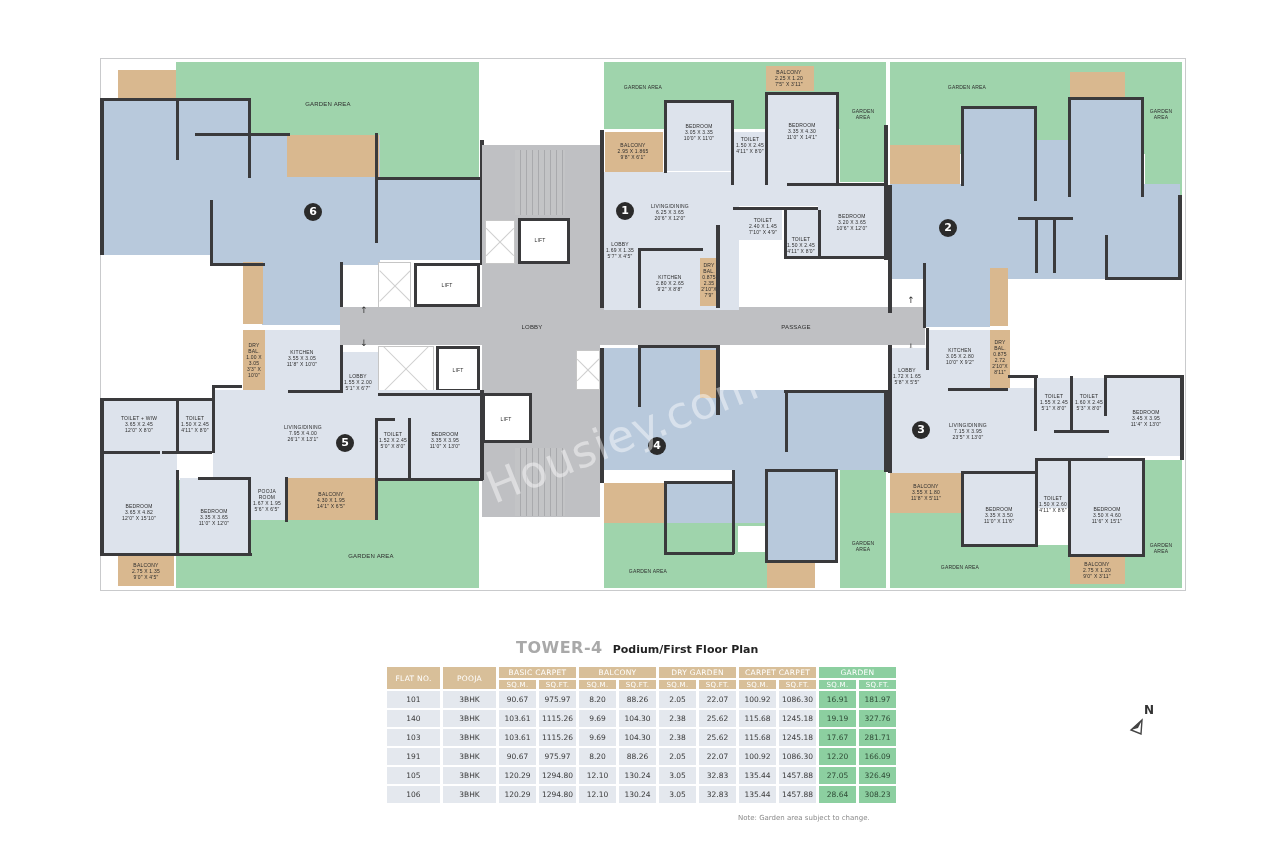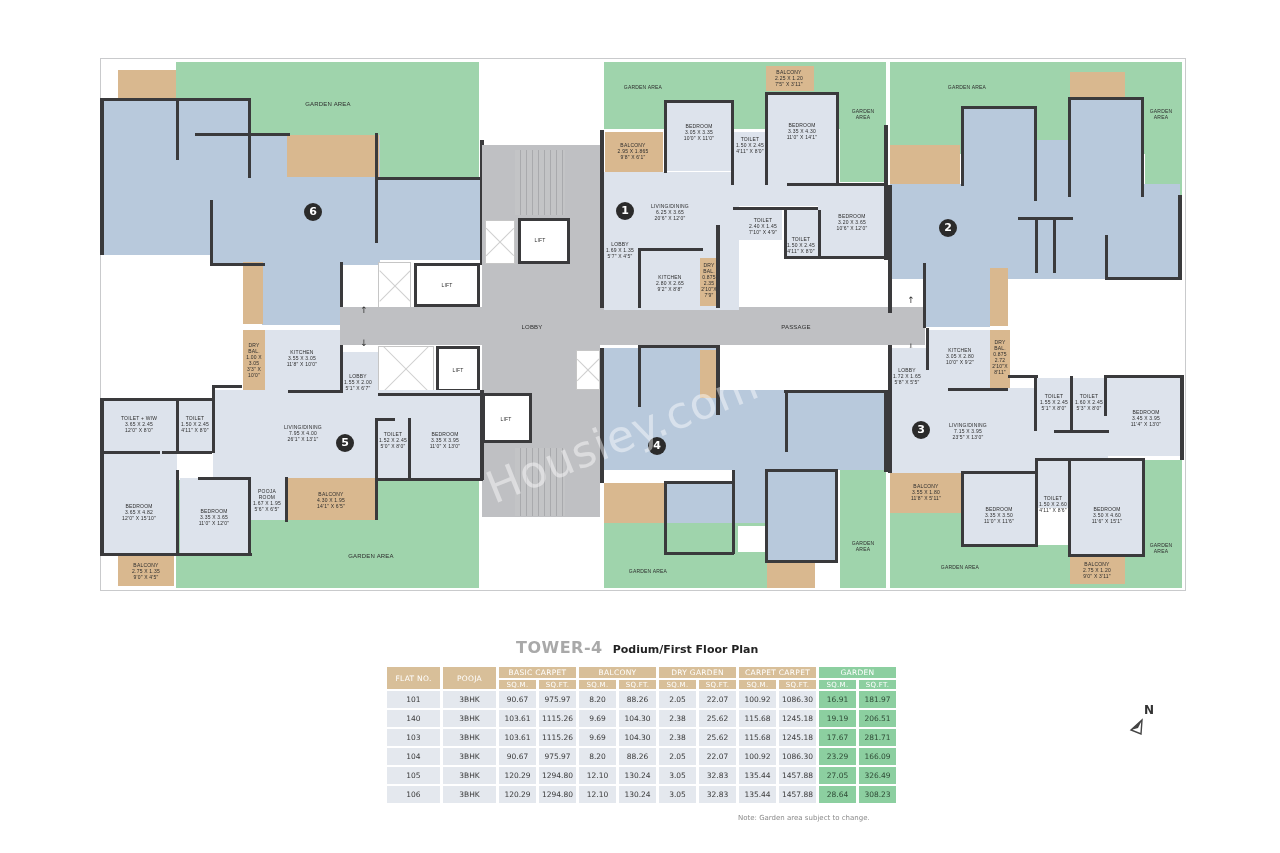--- a/index.html
+++ b/index.html
@@ -456,48 +456,48 @@
         <td>3BHK</td>
         <td>103.61</td>
         <td>1115.26</td>
         <td>9.69</td>
         <td>104.30</td>
         <td>2.38</td>
         <td>25.62</td>
         <td>115.68</td>
         <td>1245.18</td>
         <td class="g">19.19</td>
-        <td class="g">206.51</td>
+        <td class="g">327.76</td>
       </tr>
       <tr>
         <td>103</td>
         <td>3BHK</td>
         <td>103.61</td>
         <td>1115.26</td>
         <td>9.69</td>
         <td>104.30</td>
         <td>2.38</td>
         <td>25.62</td>
         <td>115.68</td>
         <td>1245.18</td>
         <td class="g">17.67</td>
         <td class="g">281.71</td>
       </tr>
       <tr>
-        <td>104</td>
+        <td>191</td>
         <td>3BHK</td>
         <td>90.67</td>
         <td>975.97</td>
         <td>8.20</td>
         <td>88.26</td>
         <td>2.05</td>
         <td>22.07</td>
         <td>100.92</td>
         <td>1086.30</td>
-        <td class="g">23.29</td>
+        <td class="g">12.20</td>
         <td class="g">166.09</td>
       </tr>
       <tr>
         <td>105</td>
         <td>3BHK</td>
         <td>120.29</td>
         <td>1294.80</td>
         <td>12.10</td>
         <td>130.24</td>
         <td>3.05</td>

